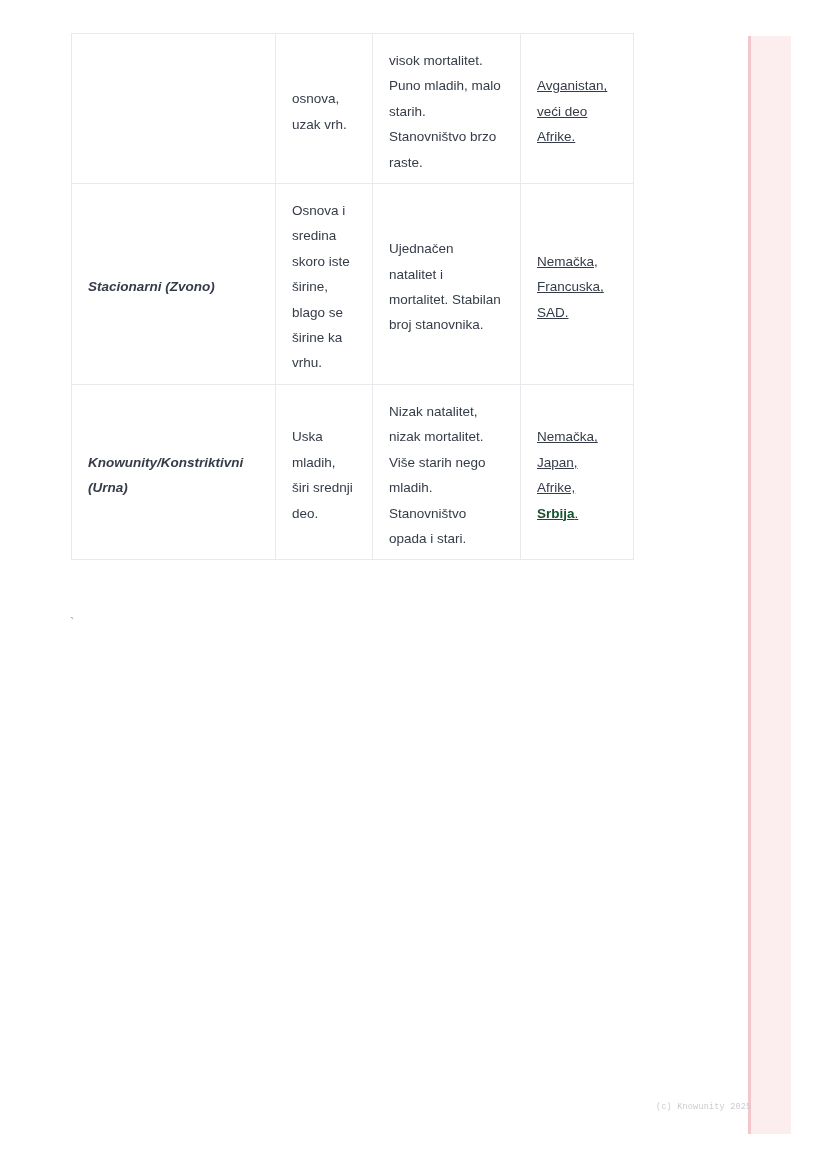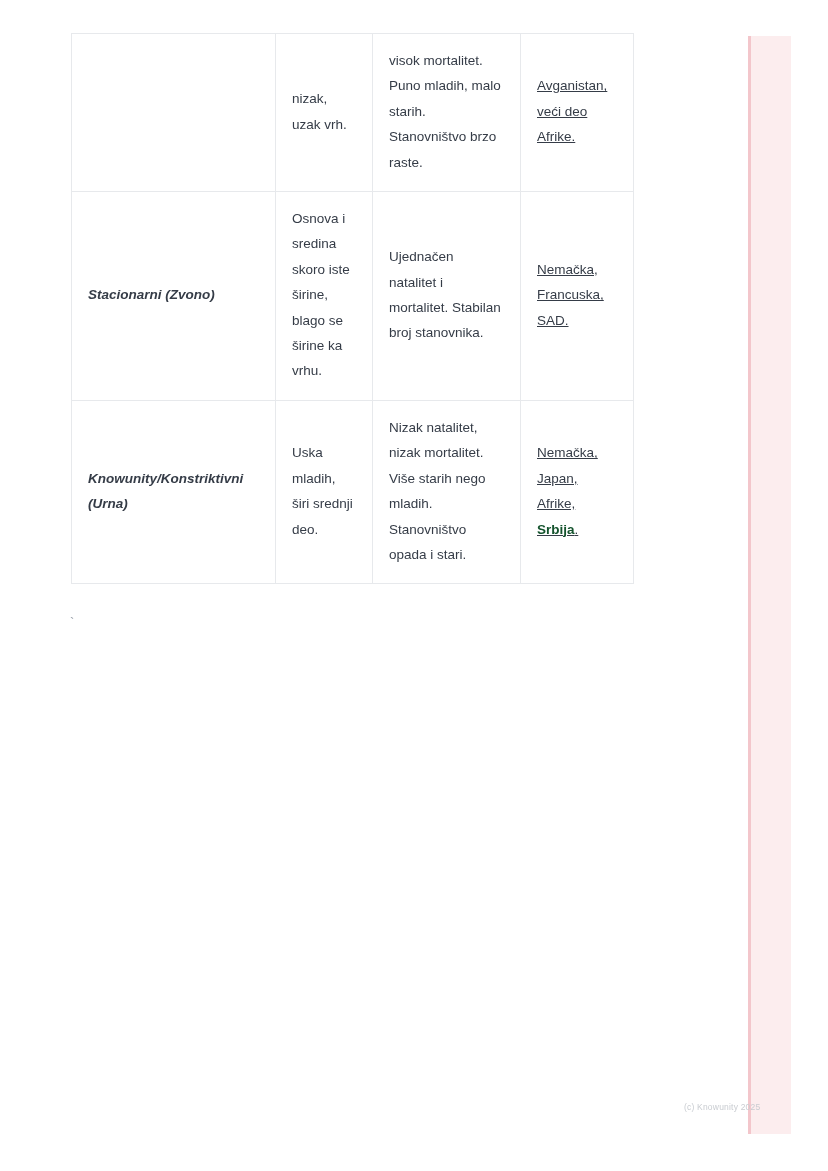--- a/index.html
+++ b/index.html
@@ -48,21 +48,21 @@
     border-bottom: 1px solid #e7e9ec;
   }
   #comparison-table col.c-type { width: 204px; }
   #comparison-table col.c-shape { width: 97px; }
   #comparison-table col.c-chars { width: 148px; }
   #comparison-table col.c-examples { width: 113px; }
 
   #comparison-table td {
     border-top: 1px solid #e7e9ec;
     border-right: 1px solid #e7e9ec;
-    padding: 14px 16px 16px 16px;
+    padding: 14px 16px 8px 16px;
     vertical-align: middle;
     font-size: 13.5px;
     line-height: 25.4px;
     color: #353c47;
     background: #ffffff;
   }
   #comparison-table td:last-child { border-right: none; text-decoration: underline; }
 
   
   tr.row-clipped td {
@@ -90,47 +90,48 @@
     top: 615px;
     font-size: 13px;
     line-height: 16px;
     color: #9aa1ab;
     font-family: "Liberation Sans", sans-serif;
   }
 
   
   #watermark {
     position: absolute;
-    left: 684px;
+    left: 656px;
     top: 1102px;
     font-size: 8.5px;
     letter-spacing: 0.2px;
     color: #c9ccd1;
     white-space: nowrap;
     z-index: 5;
+    font-family: Liberation Mono, monospace;
   }
 </style>
 </head>
 <body>
 
 <div id="page">
 
   <div id="accent-stripe"></div>
 
   <table id="comparison-table">
     <colgroup>
       <col class="c-type">
       <col class="c-shape">
       <col class="c-chars">
       <col class="c-examples">
     </colgroup>
     <tbody>
       <tr class="row-clipped">
         <td class="type-cell"></td>
-        <td>nizak,
+        <td>osnova,
 uzak vrh.</td>
         <td>visok mortalitet. Puno mladih, malo starih. Stanovništvo brzo raste.</td>
         <td>Avganistan, veći deo Afrike.</td>
       </tr>
 
       <tr class="row-alt">
         <td class="type-cell">Stacionarni (Zvono)</td>
         <td>Osnova i sredina skoro iste širine, blago se širine ka vrhu.</td>
         <td>Ujednačen natalitet i mortalitet. Stabilan broj stanovnika.</td>
         <td>Nemačka, Francuska, SAD.</td>

